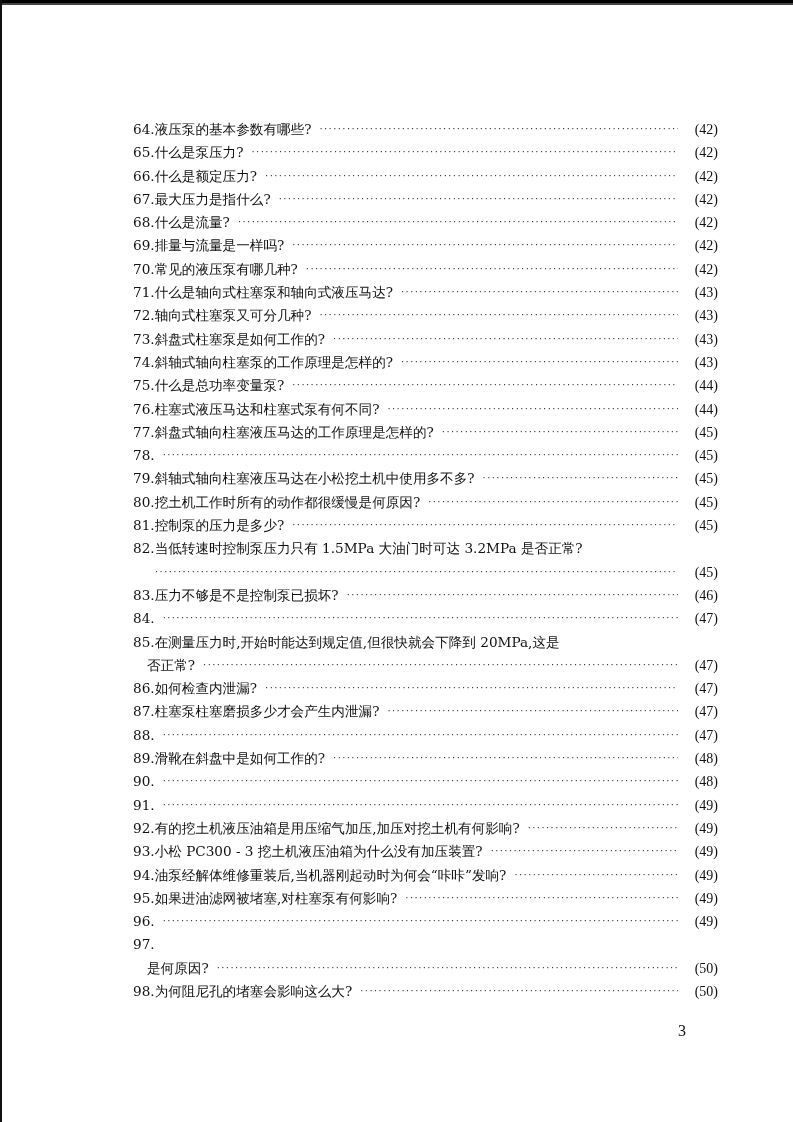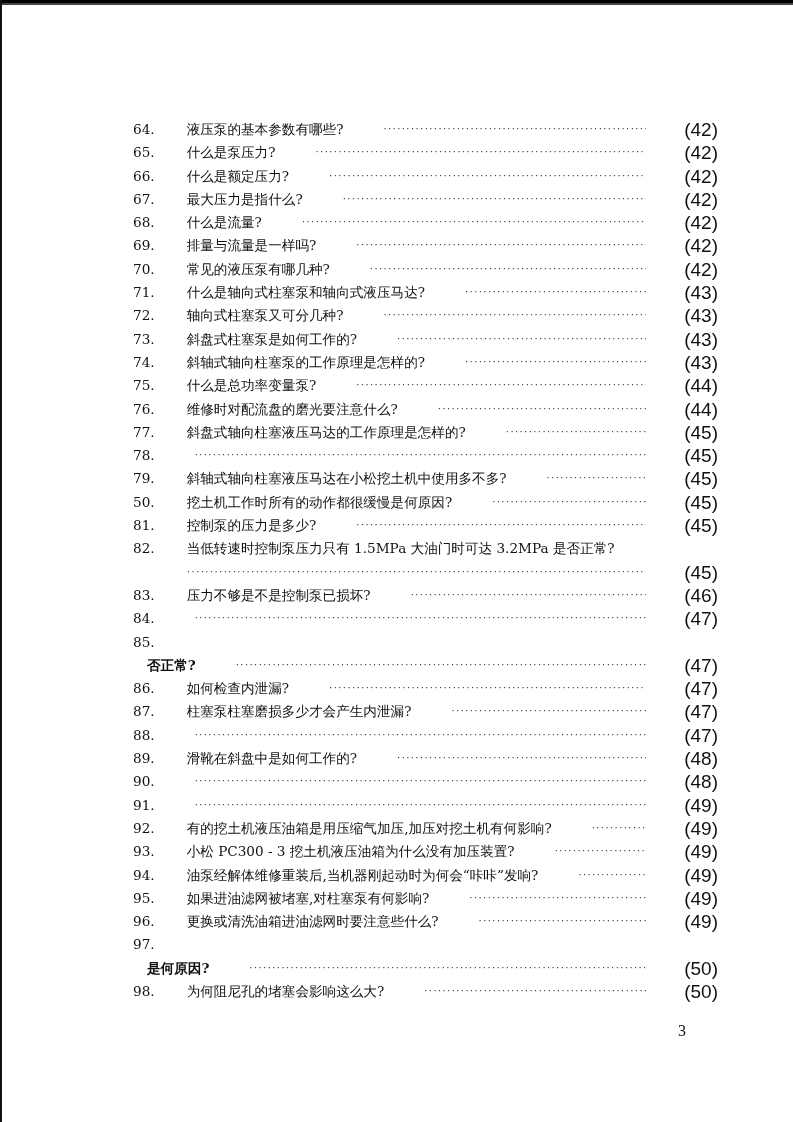--- a/index.html
+++ b/index.html
@@ -4,28 +4,28 @@
 <style>
   html, body { margin:0; padding:0; background:#ffffff; }
   body { width:793px; height:1122px; position:relative; overflow:hidden;
          font-family:"DejaVu Serif", "Liberation Serif", serif; color:#111; }
   .top-border { position:absolute; left:0; top:0; width:793px; height:6px;
                 background:linear-gradient(#000 0 3px, #444 3px 5px, transparent 5px); }
   .left-border { position:absolute; left:0; top:0; width:2px; height:1122px; background:#111; }
   .toc { position:absolute; left:133px; top:118px; width:585px; }
   .entry { position:relative; font-size:13.6px; line-height:23.3px; height:23.3px; white-space:nowrap; }
   .entry.two { height:46.6px; }
-  .row { display:flex; align-items:center; height:23.3px;gap:32px; }
+  .row { display:flex; align-items:center; height:23.3px; }
   .num { flex:0 0 auto; }
   .title { flex:0 0 auto; }
-  .cont { padding-left:14px;font-weight:bold; }
+  .cont { padding-left:14px; }
   .dots { flex:1 1 auto; overflow:hidden; margin:0 6px 0 8px; letter-spacing:0;
           color:#222; font-size:10px; position:relative; top:-1px; }
   .dots::before { content:"··································································································································································"; letter-spacing:1.4px; }
-  .page { flex:0 0 auto; width:34px; text-align:right; font-family:Liberation Sans, sans-serif; font-size:19px; }
+  .page { flex:0 0 auto; width:34px; text-align:right; font-family:Liberation Serif, serif; font-size:14px; }
   .page-number { position:absolute; left:678px; top:1022px; font-family:"Liberation Serif", serif; font-size:16px; }
 </style>
 </head>
 <body>
 
 <div class="top-border"></div>
 <div class="left-border"></div>
 
 <div class="toc" id="toc">
     <div class="entry">
@@ -120,21 +120,21 @@
       <div class="row">
         <span class="num">75.</span>
         <span class="title">什么是总功率变量泵?</span>
         <span class="dots"></span>
         <span class="page">(44)</span>
       </div>
     </div>
     <div class="entry">
       <div class="row">
         <span class="num">76.</span>
-        <span class="title">维修时对配流盘的磨光要注意什么?</span>
+        <span class="title">柱塞式液压马达和柱塞式泵有何不同?</span>
         <span class="dots"></span>
         <span class="page">(44)</span>
       </div>
     </div>
     <div class="entry">
       <div class="row">
         <span class="num">77.</span>
         <span class="title">斜盘式轴向柱塞液压马达的工作原理是怎样的?</span>
         <span class="dots"></span>
         <span class="page">(45)</span>
@@ -150,21 +150,21 @@
     <div class="entry">
       <div class="row">
         <span class="num">79.</span>
         <span class="title">斜轴式轴向柱塞液压马达在小松挖土机中使用多不多?</span>
         <span class="dots"></span>
         <span class="page">(45)</span>
       </div>
     </div>
     <div class="entry">
       <div class="row">
-        <span class="num">50.</span>
+        <span class="num">80.</span>
         <span class="title">挖土机工作时所有的动作都很缓慢是何原因?</span>
         <span class="dots"></span>
         <span class="page">(45)</span>
       </div>
     </div>
     <div class="entry">
       <div class="row">
         <span class="num">81.</span>
         <span class="title">控制泵的压力是多少?</span>
         <span class="dots"></span>
@@ -193,20 +193,21 @@
     <div class="entry">
       <div class="row">
         <span class="num">84.</span>
         <span class="dots"></span>
         <span class="page">(47)</span>
       </div>
     </div>
     <div class="entry two">
       <div class="row">
         <span class="num">85.</span>
+        <span class="title">在测量压力时,开始时能达到规定值,但很快就会下降到 20MPa,这是</span>
       </div>
       <div class="row">
         <span class="title cont">否正常?</span>
         <span class="dots"></span>
         <span class="page">(47)</span>
       </div>
     </div>
     <div class="entry">
       <div class="row">
         <span class="num">86.</span>
@@ -280,21 +281,20 @@
       <div class="row">
         <span class="num">95.</span>
         <span class="title">如果进油滤网被堵塞,对柱塞泵有何影响?</span>
         <span class="dots"></span>
         <span class="page">(49)</span>
       </div>
     </div>
     <div class="entry">
       <div class="row">
         <span class="num">96.</span>
-        <span class="title">更换或清洗油箱进油滤网时要注意些什么?</span>
         <span class="dots"></span>
         <span class="page">(49)</span>
       </div>
     </div>
     <div class="entry two">
       <div class="row">
         <span class="num">97.</span>
       </div>
       <div class="row">
         <span class="title cont">是何原因?</span>

